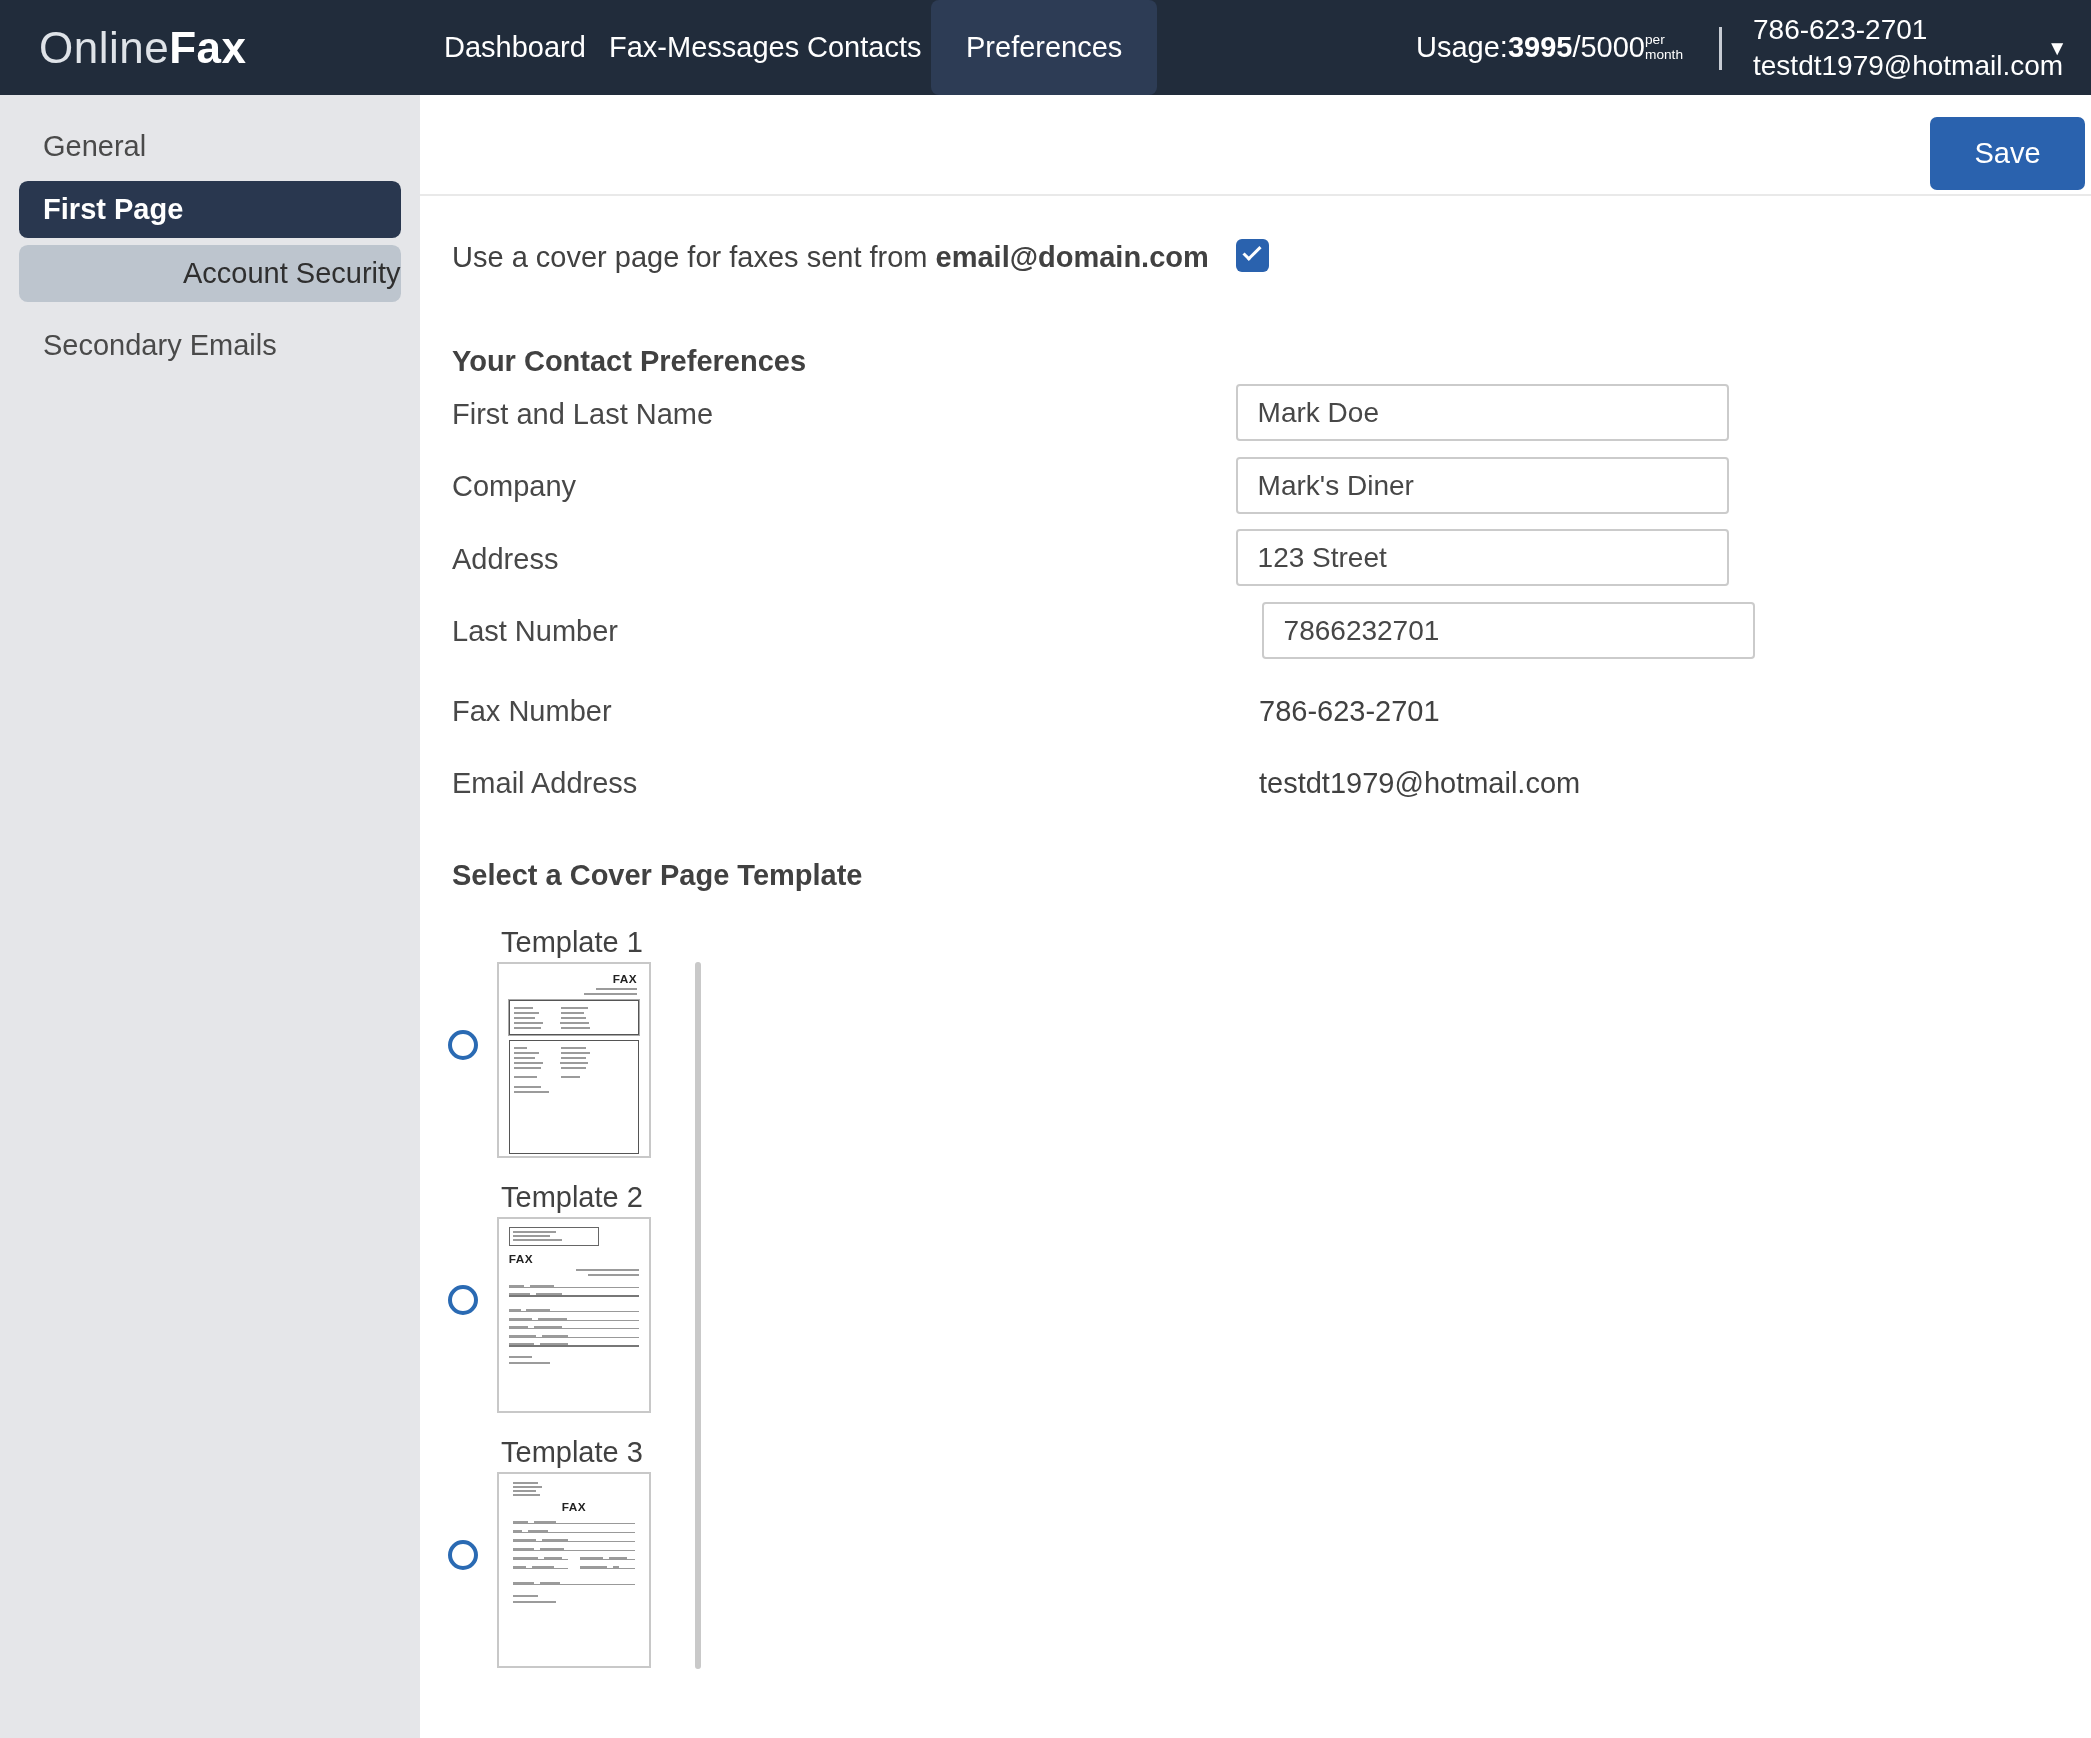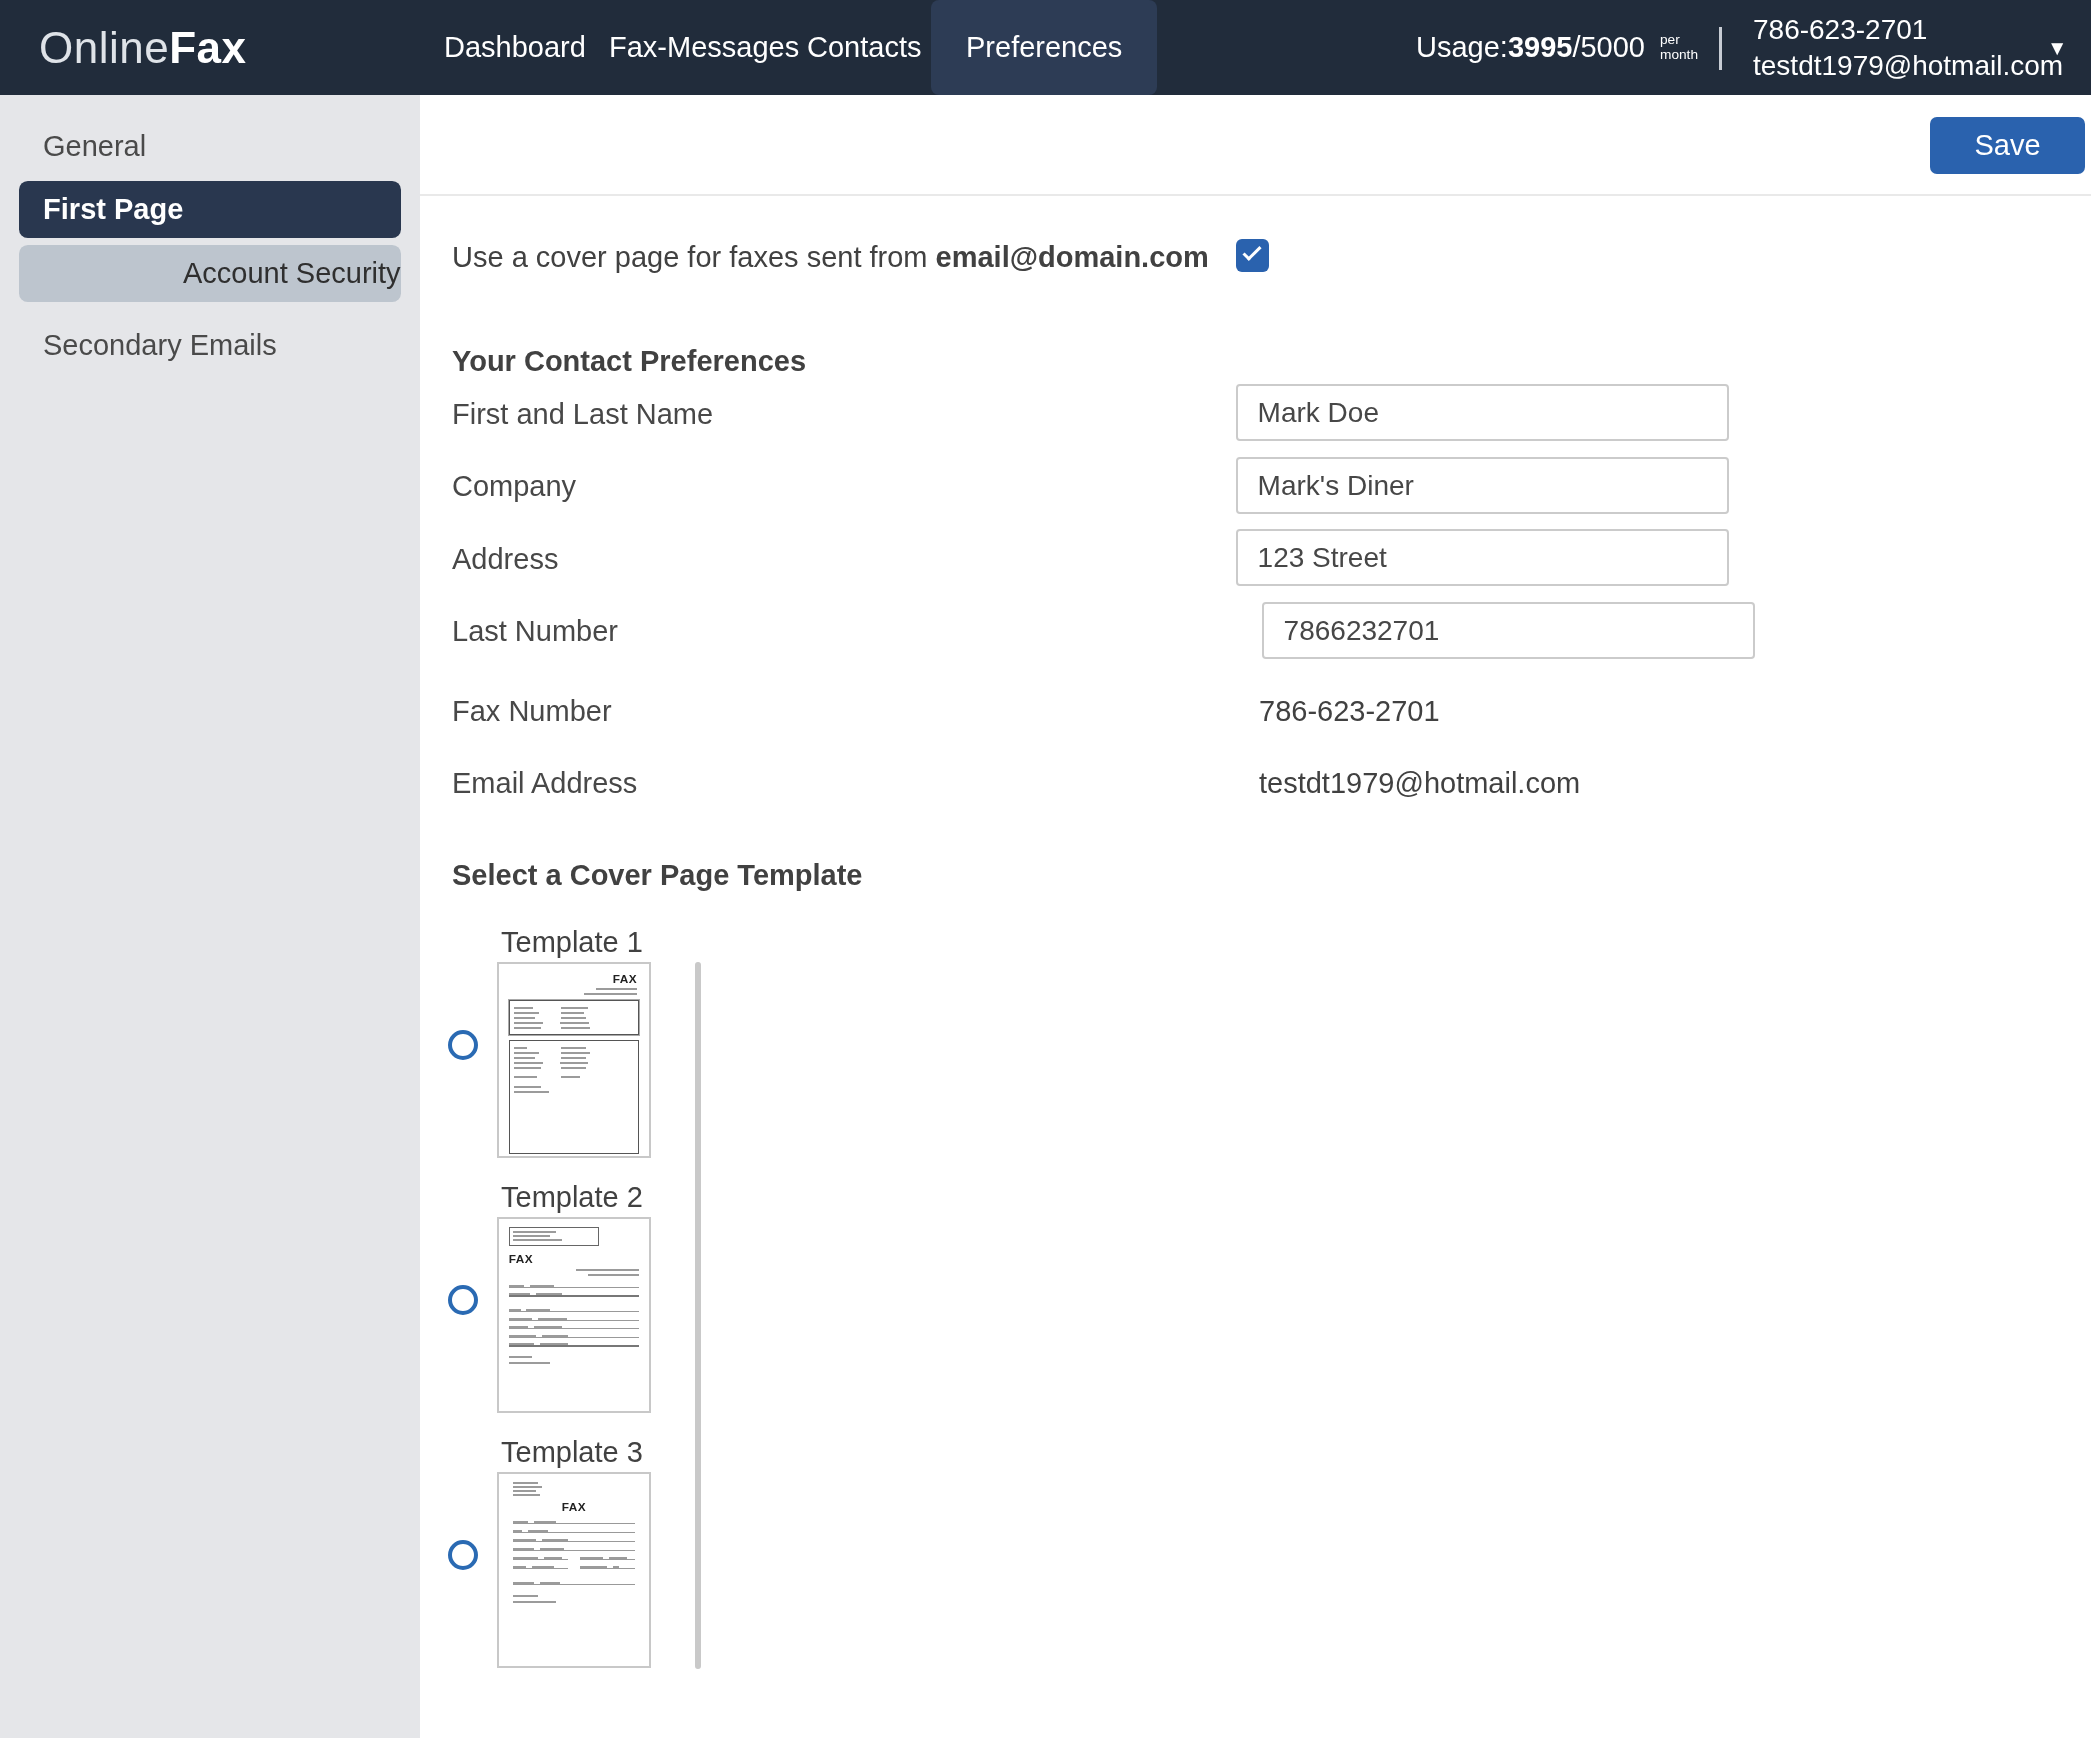--- a/index.html
+++ b/index.html
@@ -11,35 +11,35 @@
   
   .navbar { position: absolute; left: 0; top: 0; width: 2092px; height: 95px; background: #212c3b; }
   .logo { position: absolute; left: 39px; top: 50%; transform: translateY(-50%); font-size: 44px; letter-spacing: 0.5px; cursor: default; }
   .logo .lt { color: #dfe3e8; font-weight: 300; }
   .logo .bd { color: #ffffff; font-weight: 700; }
   .nav-item { position: absolute; top: 0; height: 95px; display: flex; align-items: center;
     color: #ffffff; font-size: 29px; cursor: pointer; }
   .nav-item.active { background: #2d3c55; padding: 0 35px; border-radius: 8px; }
   .nav-usage { position: absolute; left: 1416px; top: 0; height: 95px; display: flex; align-items: center; color: #fff; font-size: 29px; white-space: nowrap; }
   .nav-usage b { font-weight: 700; }
-  .per-month { display: inline-flex; flex-direction: column; margin-left: 15px; font-size: 13.7px; line-height: 14.7px; color: #fff; }
+  .per-month { display: inline-flex; flex-direction: column; margin-left: 0; font-size: 13.7px; line-height: 14.7px; color: #fff; }
   .nav-divider { position: absolute; left: 1719px; top: 26.5px; width: 2.9px; height: 43px; background: #c7ccd4; }
   .nav-account { position: absolute; left: 1753px; top: 50%; transform: translateY(-50%); color: #fff; font-size: 28px; line-height: 36px; cursor: pointer; }
   .nav-caret { position: absolute; left: 2047px; top: 50%; transform: translateY(-50%); color: #fff; font-size: 20.6px; cursor: pointer; }
   
   .sidebar { position: absolute; left: 0; top: 95px; width: 420px; height: 1644px; background: #e5e6e9; }
   .side-item { position: absolute; left: 0; width: 420px; height: 45px; display: flex; align-items: center;
     padding-left: 43px; font-size: 29px; color: #4a4a4a; cursor: pointer; }
   .side-pill { position: absolute; left: 18.6px; width: 382px; height: 57px; border-radius: 8.8px;
     display: flex; align-items: center; padding-left: 24.5px; font-size: 29px; cursor: pointer; }
   .pill-active { background: #29374f; color: #ffffff; font-weight: 700; }
   .pill-hover { background: #bdc5ce; color: #2f2f2f; justify-content: flex-end; }
   
   .main { position: absolute; left: 420px; top: 95px; width: 1671px; height: 1644px; background: #fff; }
-  .save-btn { position: absolute; left: 1510px; top: 21.6px; width: 155px; height: 57px;
+  .save-btn { position: absolute; left: 1510px; top: 21.6px; width: 155px; height: 73px;
     background: #2a62ae; color: #fff; font-size: 29px; font-family: inherit;
     border: none; border-radius: 6.9px; cursor: pointer; }
   .top-divider { position: absolute; left: 0; top: 99px; width: 1671px; height: 2px; background: #e9e9e9; }
   .field-label { position: absolute; left: 32px; font-size: 29px; color: #484848; }
   .section-heading { position: absolute; left: 32px; font-size: 29px; font-weight: 700; color: #414141; }
   .checkbox { position: absolute; left: 816px; top: 144px; width: 33px; height: 33px;
     background: #2a62ae; border-radius: 5.9px; cursor: pointer; }
   .checkbox .check-mark { position: absolute; left: 6.9px; top: 7.8px; width: 17.6px; height: 8.8px;
     border-left: 3.9px solid #fff; border-bottom: 3.9px solid #fff; transform: rotate(-45deg); }
   .cb-label { position: absolute; left: 32px; top: 146px; font-size: 29px; color: #414141; }

